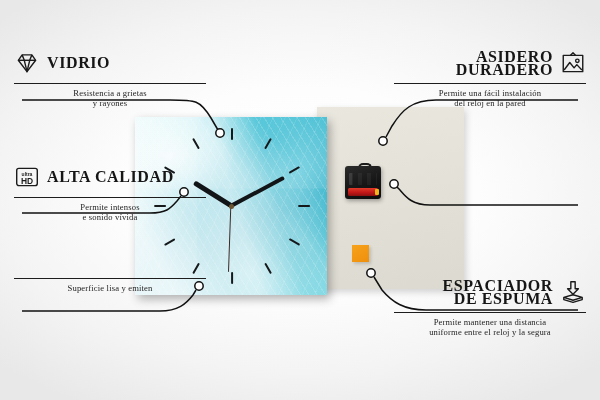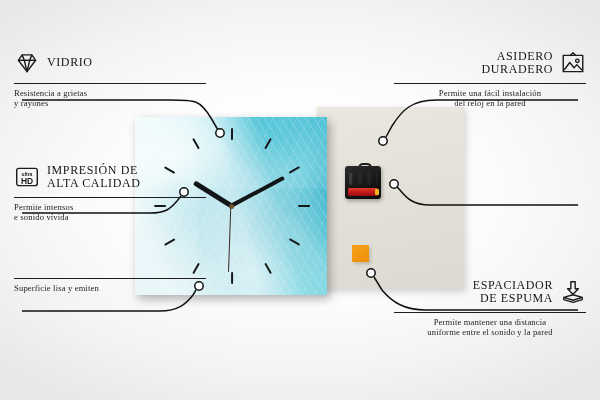--- a/index.html
+++ b/index.html
@@ -33,22 +33,22 @@
   }
   .ficon {
     flex: 0 0 auto;
     width: 26px;
     height: 26px;
     display: block;
     color: #1b1b1b;
   }
   .ftitle {
     font-family: "Liberation Serif", serif;
-    font-weight: 400;
-    font-size: 12px;
+    font-weight: 700;
+    font-size: 16px;
     line-height: 13.4px;
     letter-spacing: 0.6px;
     color: #161616;
     text-transform: uppercase;
   }
   .feature.left .ftitle { text-align: left; }
   .feature.right .ftitle { text-align: right; }
   .ftitle .l2 { display: block; }
   .rule {
     height: 0;
@@ -57,21 +57,21 @@
     width: 100%;
   }
   .fdesc {
     font-family: "Liberation Serif", serif;
     font-size: 8.6px;
     line-height: 10.4px;
     color: #242424;
     margin-top: 4px;
     letter-spacing: 0.15px;
   }
-  .feature.left .fdesc { text-align: left; }
+  .feature.left .fdesc { text-align: center; }
   .feature.right .fdesc { text-align: center; }
 
   
   #feat-vidrio      { left: 14px;  top: 46px;  }
   #feat-impresion   { left: 14px;  top: 160px; }
   #feat-bordes      { left: 14px;  top: 275px; }
   
   #feat-asidero     { left: 394px; top: 46px;  }
   #feat-mecanismo   { left: 394px; top: 162px; }
   #feat-espaciador  { left: 394px; top: 275px; }
@@ -327,21 +327,20 @@
   </div>
 
   <div class="feature left" id="feat-impresion">
     <div class="head">
       <svg class="ficon" viewBox="0 0 24 24">
         <rect x="2.5" y="4" width="19" height="16" rx="2" fill="none" stroke="currentColor" stroke-width="1.3"></rect>
         <text x="12" y="11" font-family="Liberation Sans, sans-serif" font-size="4.6" font-weight="700" text-anchor="middle" fill="currentColor">ultra</text>
         <text x="12" y="18" font-family="Liberation Sans, sans-serif" font-size="7.8" font-weight="700" text-anchor="middle" fill="currentColor">HD</text>
       </svg>
       <div class="ftitle">
-        <span>IMPRESIÓN DE</span>
         <span class="l2">ALTA CALIDAD</span>
       </div>
     </div>
     <div class="rule"></div>
     <div class="fdesc">
       <span>Permite intensos</span><br>
       <span>e sonido vívida</span>
     </div>
   </div>
 
@@ -385,17 +384,17 @@
         </g>
       </svg>
       <div class="ftitle">
         <span>ESPACIADOR</span>
         <span class="l2">DE ESPUMA</span>
       </div>
     </div>
     <div class="rule"></div>
     <div class="fdesc">
       <span>Permite mantener una distancia</span><br>
-      <span>uniforme entre el sonido y la pared</span>
+      <span>uniforme entre el reloj y la segura</span>
     </div>
   </div>
 
 </div>
 
 </body></html>

